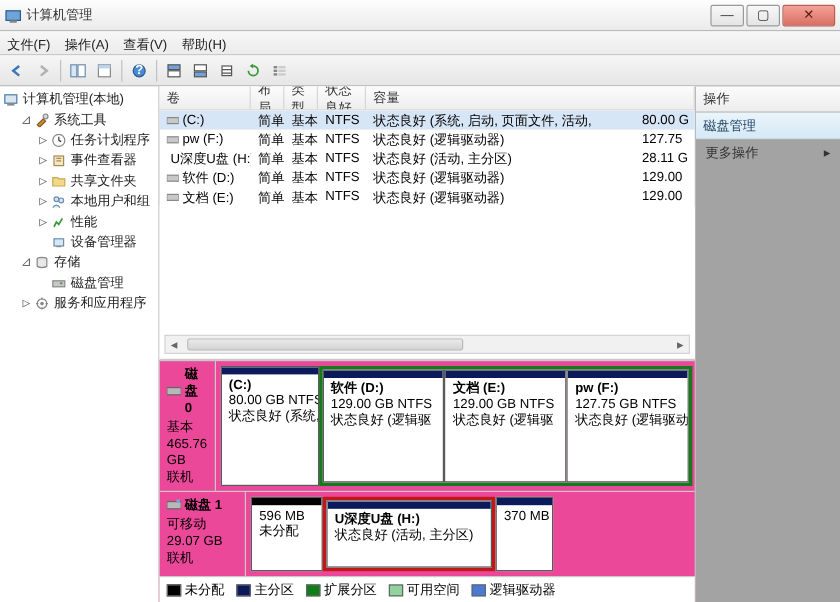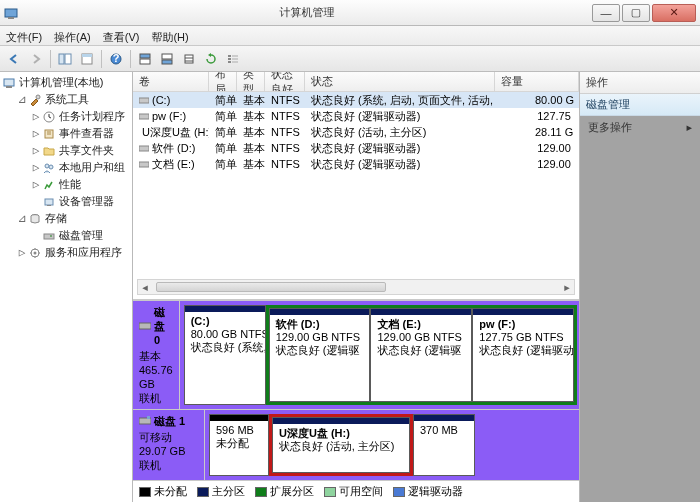--- a/index.html
+++ b/index.html
@@ -1,20 +1,20 @@
 <!DOCTYPE html>
 <html><head>
 <meta charset="utf-8">
 <style>
 * { box-sizing: border-box; margin: 0; padding: 0; font-family: "Microsoft YaHei", "SimSun", Tahoma, sans-serif; font-size: 11px; }
 body { background: #dcdad6; width: 700px; height: 502px; overflow: hidden; }
 
 
 .titlebar { height: 26px; background: linear-gradient(#fdfdfd, #ebebeb); border-bottom: 1px solid #b9b9b9; display: flex; align-items: center; padding: 0 4px; }
-.titlebar .title { flex: 1; padding-left: 4px; color: #333; text-align: center; }
+.titlebar .title { flex: 1; padding-left: 4px; color: #333; }
 .winbtns { display: flex; gap: 2px; }
 .winbtn { width: 28px; height: 18px; border: 1px solid #999; border-radius: 2px; background: linear-gradient(#f8f8f8,#e4e4e4); display:flex; align-items:center; justify-content:center; color:#333; }
 .winbtn.close { width: 44px; background: linear-gradient(#f3a29a,#d96f63); color:#5a1a14; border-color:#b85e56; }
 
 .menubar { height: 20px; background: linear-gradient(#f7f7f7,#ececec); border-bottom:1px solid #c9c9c9; display:flex; align-items:flex-end; padding:0 6px; gap:12px; color:#222; }
 .toolbar { height: 26px; background: linear-gradient(#f6f6f6,#e6e6e6); border-bottom:1px solid #bcbcbc; display:flex; align-items:center; padding:0 4px; gap:2px; }
 .tb-btn { width:20px; height:20px; border:1px solid transparent; display:flex; align-items:center; justify-content:center; color:#555; border-radius:2px; }
 .tb-sep { width:1px; height:18px; background:#c0c0c0; margin:0 2px; }
 
 .main { display:flex; height: calc(502px - 26px - 20px - 26px); }
@@ -34,29 +34,29 @@
 .vh-cell { border-right:1px solid #d6d6d6; padding:0 6px; color:#333; height:100%; display:flex; align-items:center; overflow:hidden; }
 .vols-body { overflow:hidden; }
 .vol-row { display:flex; height:16px; align-items:center; }
 .vol-row.sel { background:#d7e6f6; }
 .vc { padding:0 6px; overflow:hidden; white-space:nowrap; }
 .w-vol { width:76px; display:flex; align-items:center; gap:3px; }
 .w-layout { width:28px; }
 .w-type { width:28px; }
 .w-fs { width:40px; }
 .w-status { width:190px; }
-.w-cap { width:50px; text-align:center; margin-left:auto; }
+.w-cap { width:50px; text-align:left; margin-left:auto; }
 
 .spacer { flex:1; background:#fff; border-bottom:1px solid #c9c9c9; display:flex; align-items:flex-end; }
 .hscroll { height:16px; background:#f1f1f1; border:1px solid #d4d4d4; margin:2px 4px 4px 4px; width:calc(100% - 8px); display:flex; align-items:center; }
 .hscroll .thumb { height:10px; width:230px; margin-left:4px; background:linear-gradient(#eaeaea,#d4d4d4); border:1px solid #b9b9b9; border-radius:2px; }
 .hscroll .arrow { width:14px; text-align:center; color:#666; }
 
 
-.disks { background:#8b5cf6; border-top:1px solid #c9c9c9; }
+.disks { background:#ec4899; border-top:1px solid #c9c9c9; }
 .disk { display:flex; border-bottom:1px solid #c9c9c9; }
 .disk-info { width:72px; padding:4px 6px; border-right:1px solid #c9c9c9; }
 .disk-info .dn { font-weight:bold; display:flex; align-items:center; gap:3px; margin-bottom:2px; }
 .disk-info div { line-height:14px; }
 .disk-map { flex:1; padding:4px; display:flex; gap:0; align-items:stretch; position:relative; }
 
 .part { border:1px solid #5a5a5a; background:#fff; padding:4px 6px; display:flex; flex-direction:column; justify-content:flex-start; overflow:hidden; min-height:56px; }
 .part .hdr { height:6px; margin:-4px -6px 3px -6px; }
 .part .pn { font-weight:bold; white-space:nowrap; }
 .part div { line-height:13px; white-space:nowrap; }
@@ -293,21 +293,20 @@
       </div>
   </div>
 
   <div class="center">
 
     <div class="vols-header">
       <div class="vh-cell" style="width:76px">卷</div>
       <div class="vh-cell" style="width:28px">布局</div>
       <div class="vh-cell" style="width:28px">类型</div>
       <div class="vh-cell" style="width:40px">状态良好</div>
-      <div class="vh-cell" style="width:190px">状态</div>
       <div class="vh-cell" style="flex:1;justify-content:flex-start">容量</div>
     </div>
     <div class="vols-body" id="vols-body">
         <div class="vol-row sel">
           <div class="vc w-vol">
             <svg width="10" height="10">
               <rect x="0" y="3" width="10" height="5" fill="#c8c8c8" stroke="#888"></rect>
             </svg>
             <span>(C:)</span>
           </div>
@@ -447,21 +446,21 @@
             <div>596 MB</div>
             <div>未分配</div>
           </div>
           <div class="red-group">
             <div class="part" style="width:138px;border:1px solid #5a5a5a">
               <div class="hdr hdr-navy"></div>
               <div class="pn">U深度U盘  (H:)</div>
               <div>状态良好 (活动, 主分区)</div>
             </div>
           </div>
-          <div class="part" style="width:62px">
+          <div class="part" style="width:48px">
             <div class="hdr hdr-navy"></div>
             <div>370 MB</div>
           </div>
           <div style="flex:1"></div>
         </div>
       </div>
 
       <div class="legend">
         <span>
             <span class="sw" style="background:#000"></span>

